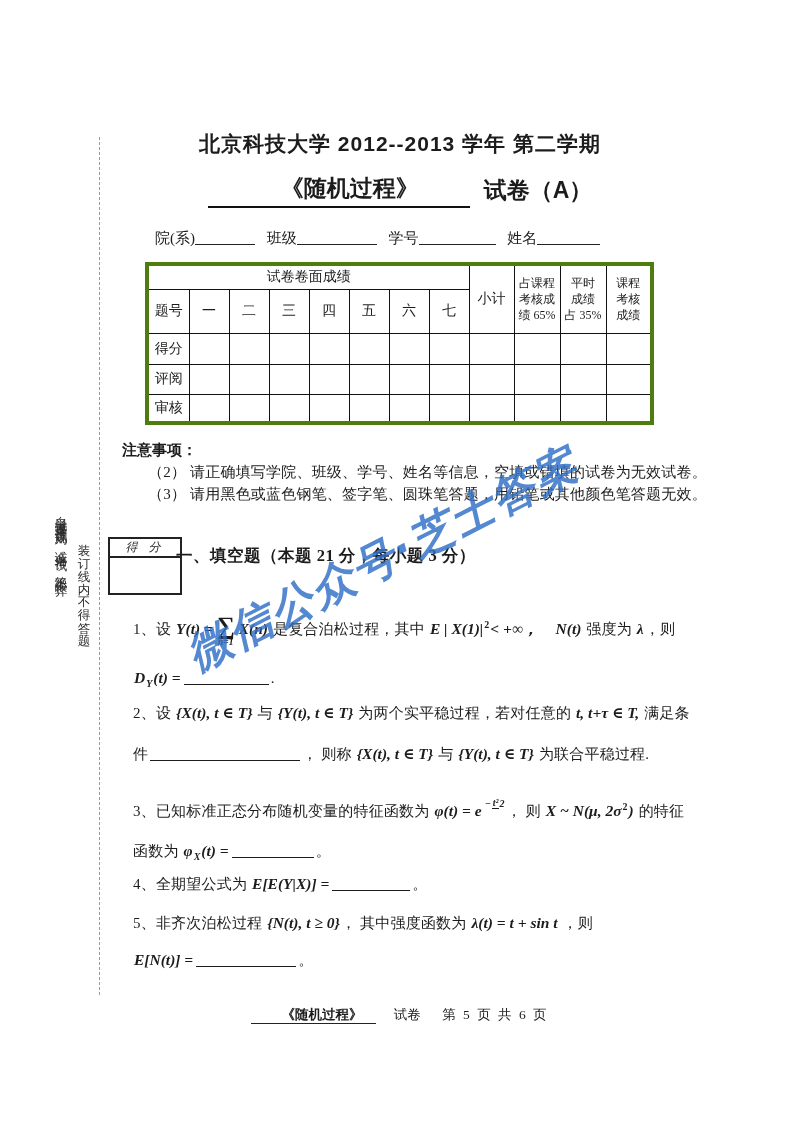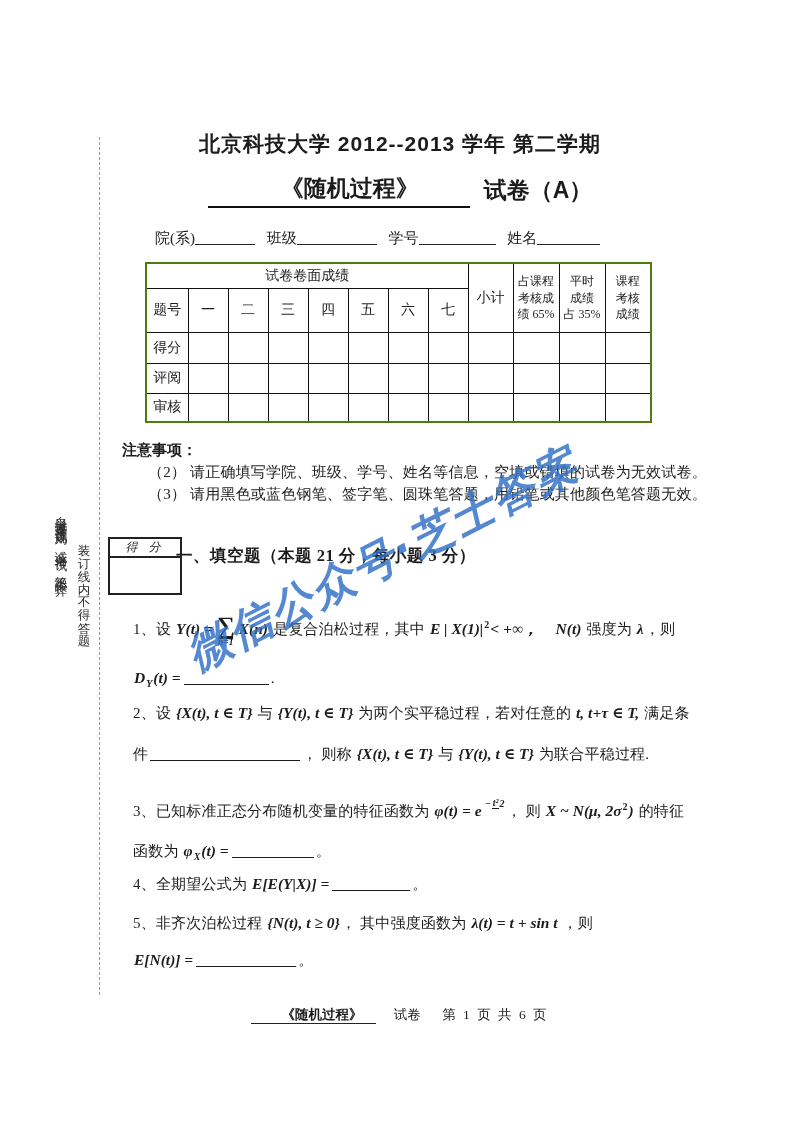--- a/index.html
+++ b/index.html
@@ -29,21 +29,21 @@
   .infoline { position:absolute; top:229px; left:155px; font-size:15px; white-space:nowrap; }
   .infoline .grp { margin-right:8px; }
   .infoline .blankline { display:inline-block; border-bottom:1.5px solid #222; height:14px; vertical-align:-2px; }
   .infoline .grp:nth-child(1) .blankline { width:60px; }
   .infoline .grp:nth-child(2) .blankline { width:80px; }
   .infoline .grp:nth-child(3) .blankline { width:77px; }
   .infoline .grp:nth-child(4) .blankline { width:63px; }
   
   .score-table { position:absolute; top:262px; left:145px; border-collapse:collapse; table-layout:fixed; width:505px; }
   .score-table td { border:1.5px solid #111; text-align:center; vertical-align:middle; font-size:14px; padding:0; }
-  .score-table { border:2px solid #4d7c0f; }
+  .score-table { border:4px solid #4d7c0f; }
   .score-table tr.r1 td { height:25px; }
   .score-table tr.r2 td { height:44px; }
   .score-table tr.r3 td { height:31px; }
   .score-table tr.r4 td { height:30px;margin-top:41px; }
   .score-table tr.r5 td { height:29px; }
   .score-table td.small { font-size:12px; line-height:1.35; white-space:pre-line; }
   
   .notes { position:absolute; top:439px; left:122px; width:580px; font-size:15px; line-height:22px; white-space:nowrap; }
   .notes .notes-title { font-weight:bold; font-size:15px; }
   .notes .note-item { padding-left:26px; letter-spacing:0.2px; }
@@ -217,16 +217,16 @@
   <div class="qline" style="top:841px;"><span class="seg-t">函数为 </span><span class="seg-m">φ</span><span class="seg-sub">X</span><span class="seg-m">(t) =</span><span class="seg-u" style="width: 82px;"></span><span class="seg-t">。</span></div>
   <div class="qline" style="top:874px;"><span class="seg-t">4、全期望公式为 </span><span class="seg-m">E[E(Y|X)] =</span><span class="seg-u" style="width: 78px;"></span><span class="seg-t">。</span></div>
   <div class="qline" style="top:913px;"><span class="seg-t">5、非齐次泊松过程 </span><span class="seg-m">{N(t), t ≥ 0}</span><span class="seg-t">， 其中强度函数为 </span><span class="seg-m">λ(t) = t + sin t</span><span class="seg-t"> ，则</span></div>
   <div class="qline" style="top:950px;"><span class="seg-m">E[N(t)] =</span><span class="seg-u" style="width: 100px;"></span><span class="seg-t">。</span></div>
 
   <div class="watermark">微信公众号·芝士答案</div>
 
   <div class="footer">
     <span class="f-course">《随机过程》</span>
     <span class="f-label">试卷</span>
-    <span class="f-page">第 1 页 共 6 页</span>
+    <span class="f-page">第 5 页 共 6 页</span>
   </div>
 
 </div>
 
 </body></html>

